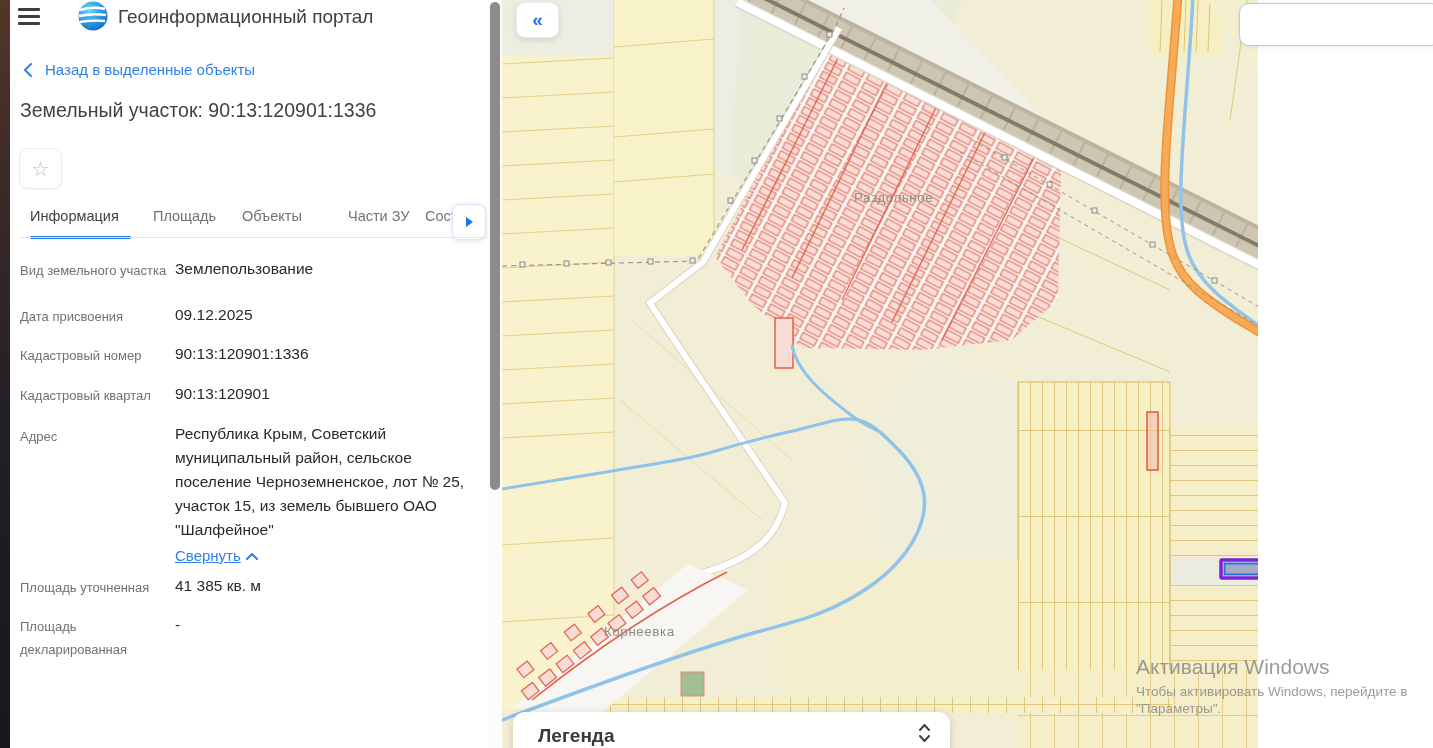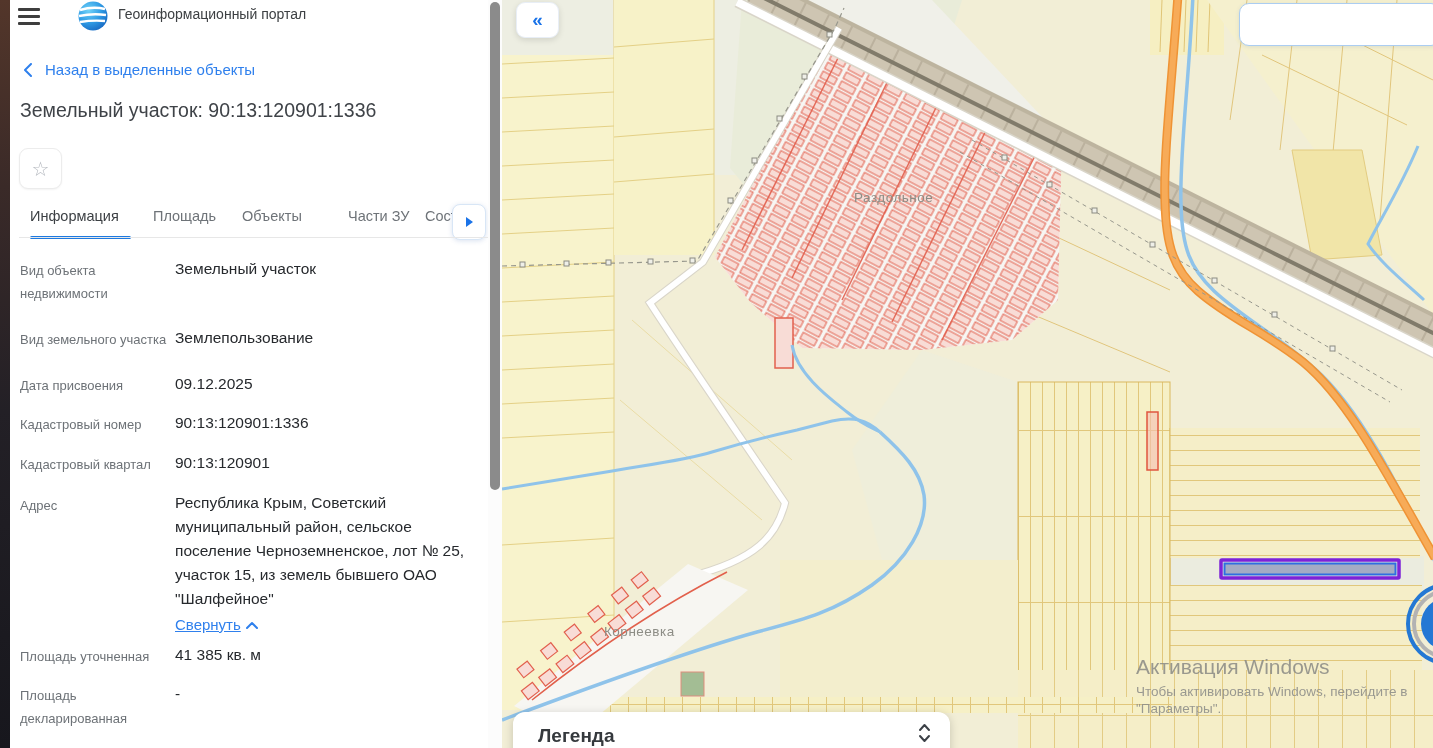--- a/index.html
+++ b/index.html
@@ -9,21 +9,21 @@
   }
   
   .edge-strip{position:absolute;left:0;top:0;width:10px;height:748px;
     background:linear-gradient(180deg,#53362a 0%,#3a2a28 25%,#232026 55%,#17171d 100%);}
 
   
   .panel{position:absolute;left:10px;top:0;width:478px;height:748px;background:#fff;}
   .hamburger{position:absolute;left:8px;top:8px;width:22px;height:18px;cursor:pointer;}
   .hamburger i{display:block;height:3px;background:#3e3e3e;border-radius:1px;margin-bottom:4px;}
   .logo{position:absolute;left:68px;top:1px;width:30px;height:30px;}
-  .app-title{position:absolute;left:108px;top:6px;font-size:14px;color:#3d4043;}
+  .app-title{position:absolute;left:108px;top:6px;font-size:19px;color:#3d4043;}
   .back{position:absolute;left:14px;top:61px;display:flex;align-items:center;gap:13px;color:#2f80ed;font-size:15px;cursor:pointer;}
   .page-title{position:absolute;left:10px;top:99px;font-size:19.5px;font-weight:500;color:#3f4348;}
   .fav-btn{position:absolute;left:9px;top:148px;width:41px;height:39px;border:1px solid #ececec;border-radius:9px;
     box-shadow:0 1px 2px rgba(0,0,0,.05);display:flex;align-items:center;justify-content:center;
     font-size:20px;color:#b6bac0;cursor:pointer;background:#fff;}
   .tabs{position:absolute;left:10px;top:204px;width:468px;height:36px;}
   .tab{position:absolute;top:4px;white-space:nowrap;font-size:14.5px;color:#6e7378;cursor:pointer;}
   .tab.active{color:#3b3f43;}
   .tab.clip{overflow:hidden;}
   .tab-underline{position:absolute;left:0;top:32px;width:101px;height:3px;background:#1f7ae0;border-radius:2px;}
@@ -39,21 +39,21 @@
   .mb20{margin-bottom:20px}.mb13{margin-bottom:13px}.mb14{margin-bottom:14px}.mb15{margin-bottom:15px}.mb8{margin-bottom:8px}
   .addr .fvalue{line-height:24px;}
   .collapse-link{display:inline-flex;align-items:center;gap:5px;margin-top:5px;color:#2f80ed;font-size:15px;cursor:pointer;}
   .collapse-link span{text-decoration:underline;}
 
   
   .pscroll{position:absolute;left:488px;top:0;width:14px;height:748px;background:#fcfcfc;z-index:5;}
   .pscroll .thumb{position:absolute;left:2px;top:2px;width:10px;height:488px;background:#8b8b8b;border-radius:5px;cursor:pointer;}
 
   
-  .map{position:absolute;left:502px;top:0;width:931px;height:748px;overflow:hidden;background:#86efac;}
+  .map{position:absolute;left:502px;top:0;width:756px;height:748px;overflow:hidden;background:#86efac;}
   .collapse-panel-btn{position:absolute;left:516px;top:2px;width:41px;height:34px;background:#fff;border:1px solid #e8eef6;
     border-radius:9px;box-shadow:0 2px 6px rgba(0,0,0,.12);display:flex;align-items:center;justify-content:center;
     color:#1a73e8;font-size:19px;font-weight:700;cursor:pointer;z-index:8;}
   .map-search{position:absolute;right:-8px;top:3px;width:200px;height:41px;background:#fff;border:1px solid #abcdf1;
     border-radius:10px;box-shadow:0 1px 4px rgba(80,120,180,.15);z-index:8;}
   .map-search input{width:100%;height:100%;border:none;outline:none;background:transparent;padding:0 12px;font-size:14px;
     font-family:"Liberation Sans",sans-serif;box-sizing:border-box;}
   .legend{position:absolute;left:513px;top:712px;width:437px;height:48px;background:#fff;border-radius:12px 12px 0 0;
     box-shadow:0 2px 10px rgba(0,0,0,.18);z-index:8;}
   .legend-title{position:absolute;left:25px;top:13px;font-size:19px;font-weight:600;color:#35393d;}
@@ -113,24 +113,20 @@
     <span class="tab clip" style="left:405px;width:42px">Соста</span>
     <span class="tab clip" style="left:475px;width:10px">Г</span>
     <span class="tab-underline" style="left:10px"></span>
     <div class="tab-scroll-btn">
         <b></b>
       </div>
   </div>
   <div class="tabs-divider"></div>
 
   <div class="fields">
-    <div class="frow mb20">
-      <div class="flabel">Вид объекта недвижимости</div>
-      <div class="fvalue">Земельный участок</div>
-    </div>
     <div class="frow mb20">
       <div class="flabel">Вид земельного участка</div>
       <div class="fvalue">Землепользование</div>
     </div>
     <div class="frow mb13">
       <div class="flabel">Дата присвоения</div>
       <div class="fvalue">09.12.2025</div>
     </div>
     <div class="frow mb14">
       <div class="flabel">Кадастровый номер</div>

